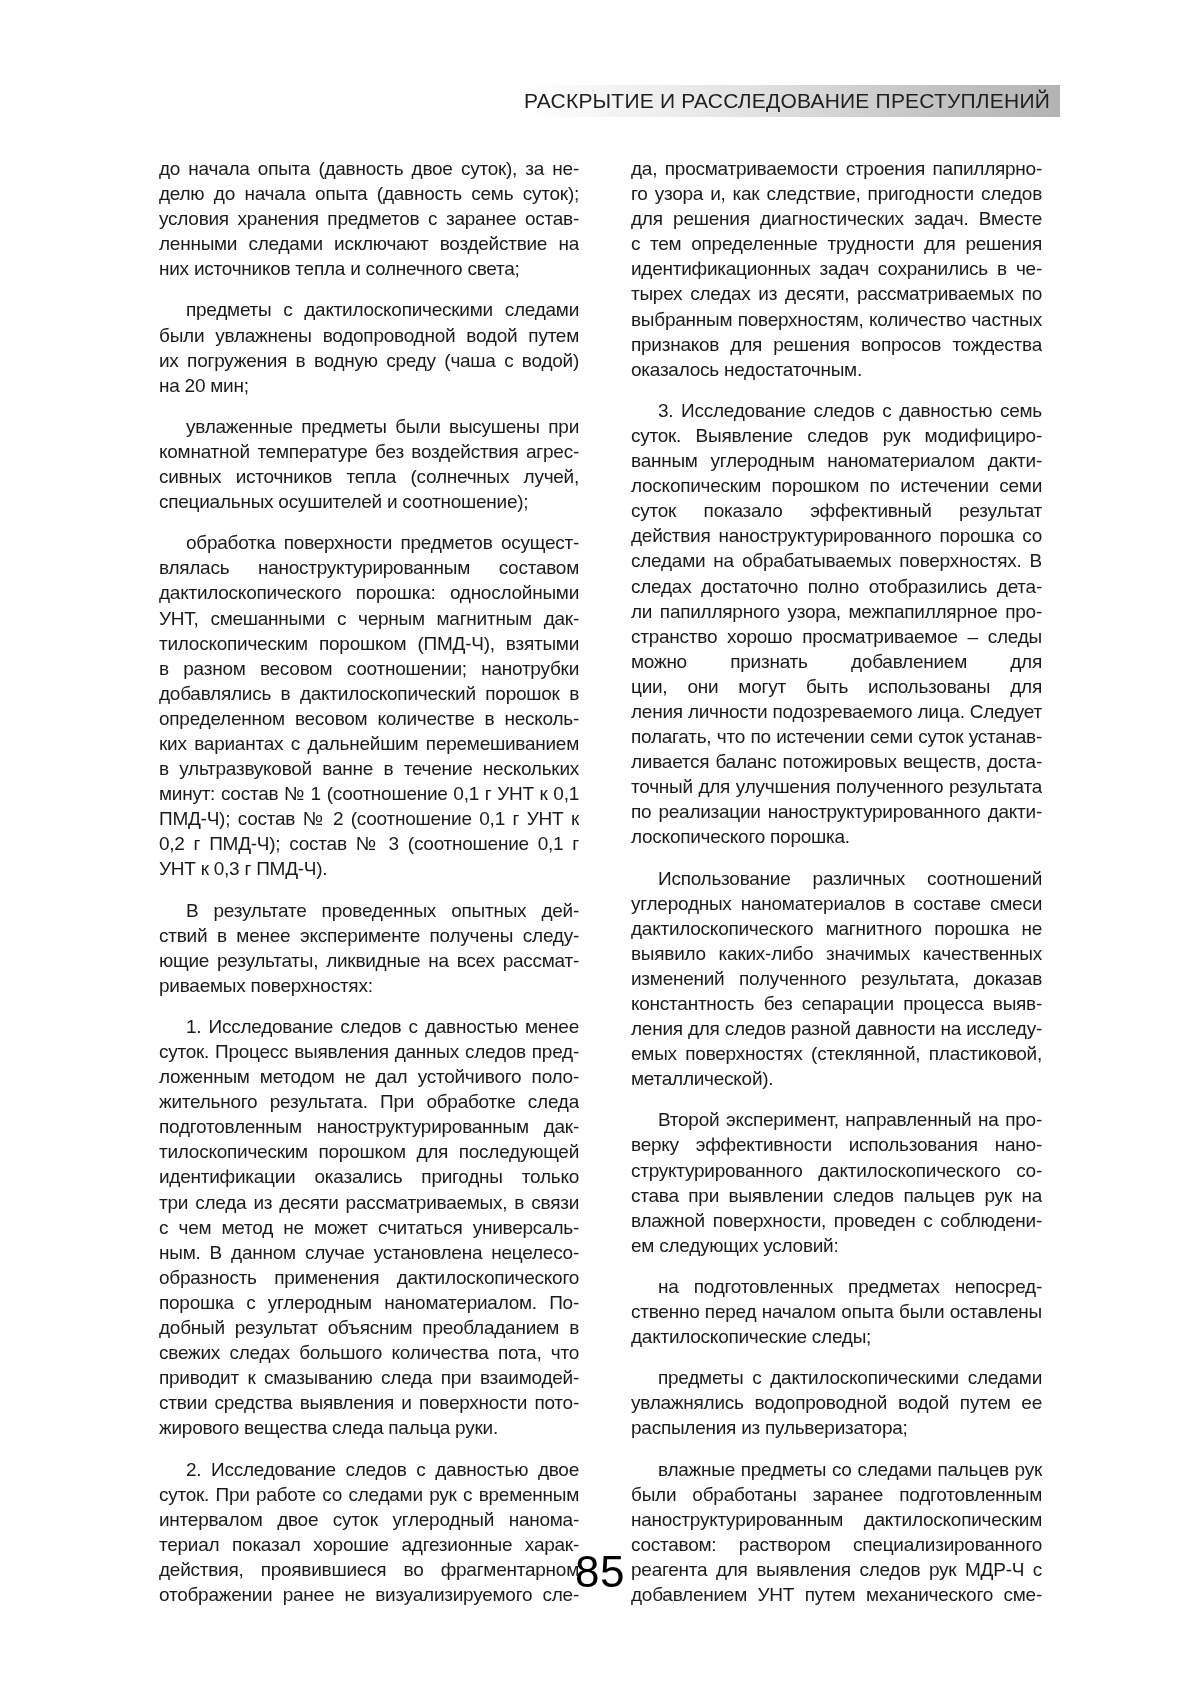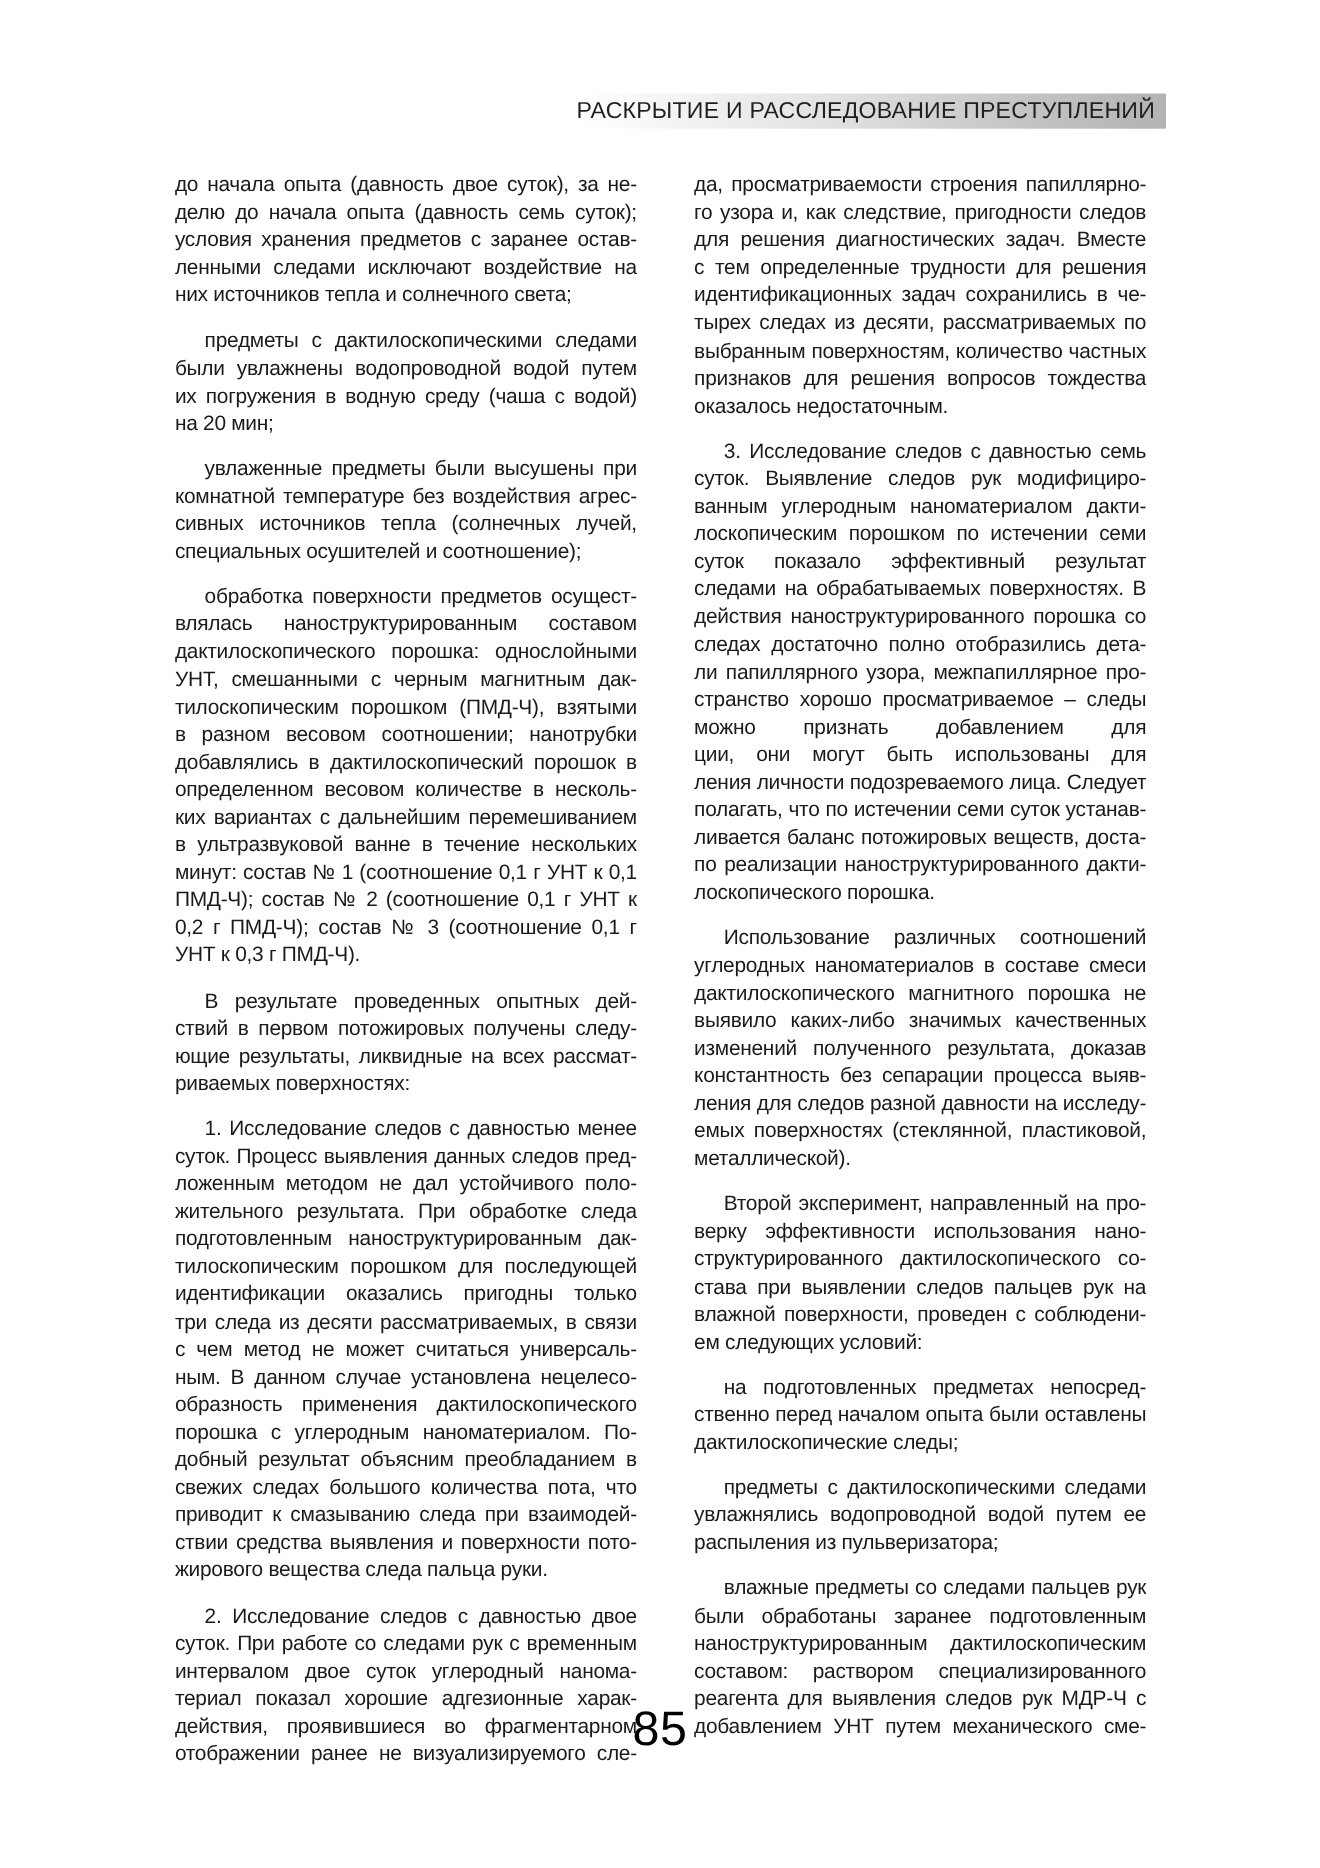--- a/index.html
+++ b/index.html
@@ -104,21 +104,21 @@
         <div class="line">определенном весовом количестве в несколь-</div>
         <div class="line">ких вариантах с дальнейшим перемешиванием</div>
         <div class="line">в ультразвуковой ванне в течение нескольких</div>
         <div class="line">минут: состав № 1 (соотношение 0,1 г УНТ к 0,1 г</div>
         <div class="line">ПМД-Ч); состав № 2 (соотношение 0,1 г УНТ к</div>
         <div class="line">0,2 г ПМД-Ч); состав № 3 (соотношение 0,1 г</div>
         <div class="line para-end">УНТ к 0,3 г ПМД-Ч).</div>
       </div>
       <div class="paragraph">
         <div class="line indent">В результате проведенных опытных дей-</div>
-        <div class="line">ствий в первом потожировых получены следу-</div>
+        <div class="line">ствий в менее эксперименте получены следу-</div>
         <div class="line">ющие результаты, ликвидные на всех рассмат-</div>
         <div class="line para-end">риваемых поверхностях:</div>
       </div>
       <div class="paragraph">
         <div class="line indent">1. Исследование следов с давностью менее</div>
         <div class="line">суток. Процесс выявления данных следов пред-</div>
         <div class="line">ложенным методом не дал устойчивого поло-</div>
         <div class="line">жительного результата. При обработке следа</div>
         <div class="line">подготовленным наноструктурированным дак-</div>
         <div class="line">тилоскопическим порошком для последующей</div>
@@ -155,30 +155,31 @@
         <div class="line">выбранным поверхностям, количество частных</div>
         <div class="line">признаков для решения вопросов тождества</div>
         <div class="line para-end">оказалось недостаточным.</div>
       </div>
       <div class="paragraph">
         <div class="line indent">3. Исследование следов с давностью семь</div>
         <div class="line">суток. Выявление следов рук модифициро-</div>
         <div class="line">ванным углеродным наноматериалом дакти-</div>
         <div class="line">лоскопическим порошком по истечении семи</div>
         <div class="line">суток показало эффективный результат взаимо-</div>
+        <div class="line">действия наноструктурированного порошка со</div>
         <div class="line">следами на обрабатываемых поверхностях. В</div>
-        <div class="line">действия наноструктурированного порошка со</div>
         <div class="line">следах достаточно полно отобразились дета-</div>
         <div class="line">ли папиллярного узора, межпапиллярное про-</div>
         <div class="line">странство хорошо просматриваемое – следы</div>
         <div class="line">можно признать добавлением для идентифика-</div>
         <div class="line">ции, они могут быть использованы для установ-</div>
         <div class="line">ления личности подозреваемого лица. Следует</div>
         <div class="line">полагать, что по истечении семи суток устанав-</div>
         <div class="line">ливается баланс потожировых веществ, доста-</div>
+        <div class="line">точный для улучшения полученного результата</div>
         <div class="line">по реализации наноструктурированного дакти-</div>
         <div class="line para-end">лоскопического порошка.</div>
       </div>
       <div class="paragraph">
         <div class="line indent">Использование различных соотношений</div>
         <div class="line">углеродных наноматериалов в составе смеси</div>
         <div class="line">дактилоскопического магнитного порошка не</div>
         <div class="line">выявило каких-либо значимых качественных</div>
         <div class="line">изменений полученного результата, доказав</div>
         <div class="line">константность без сепарации процесса выяв-</div>

